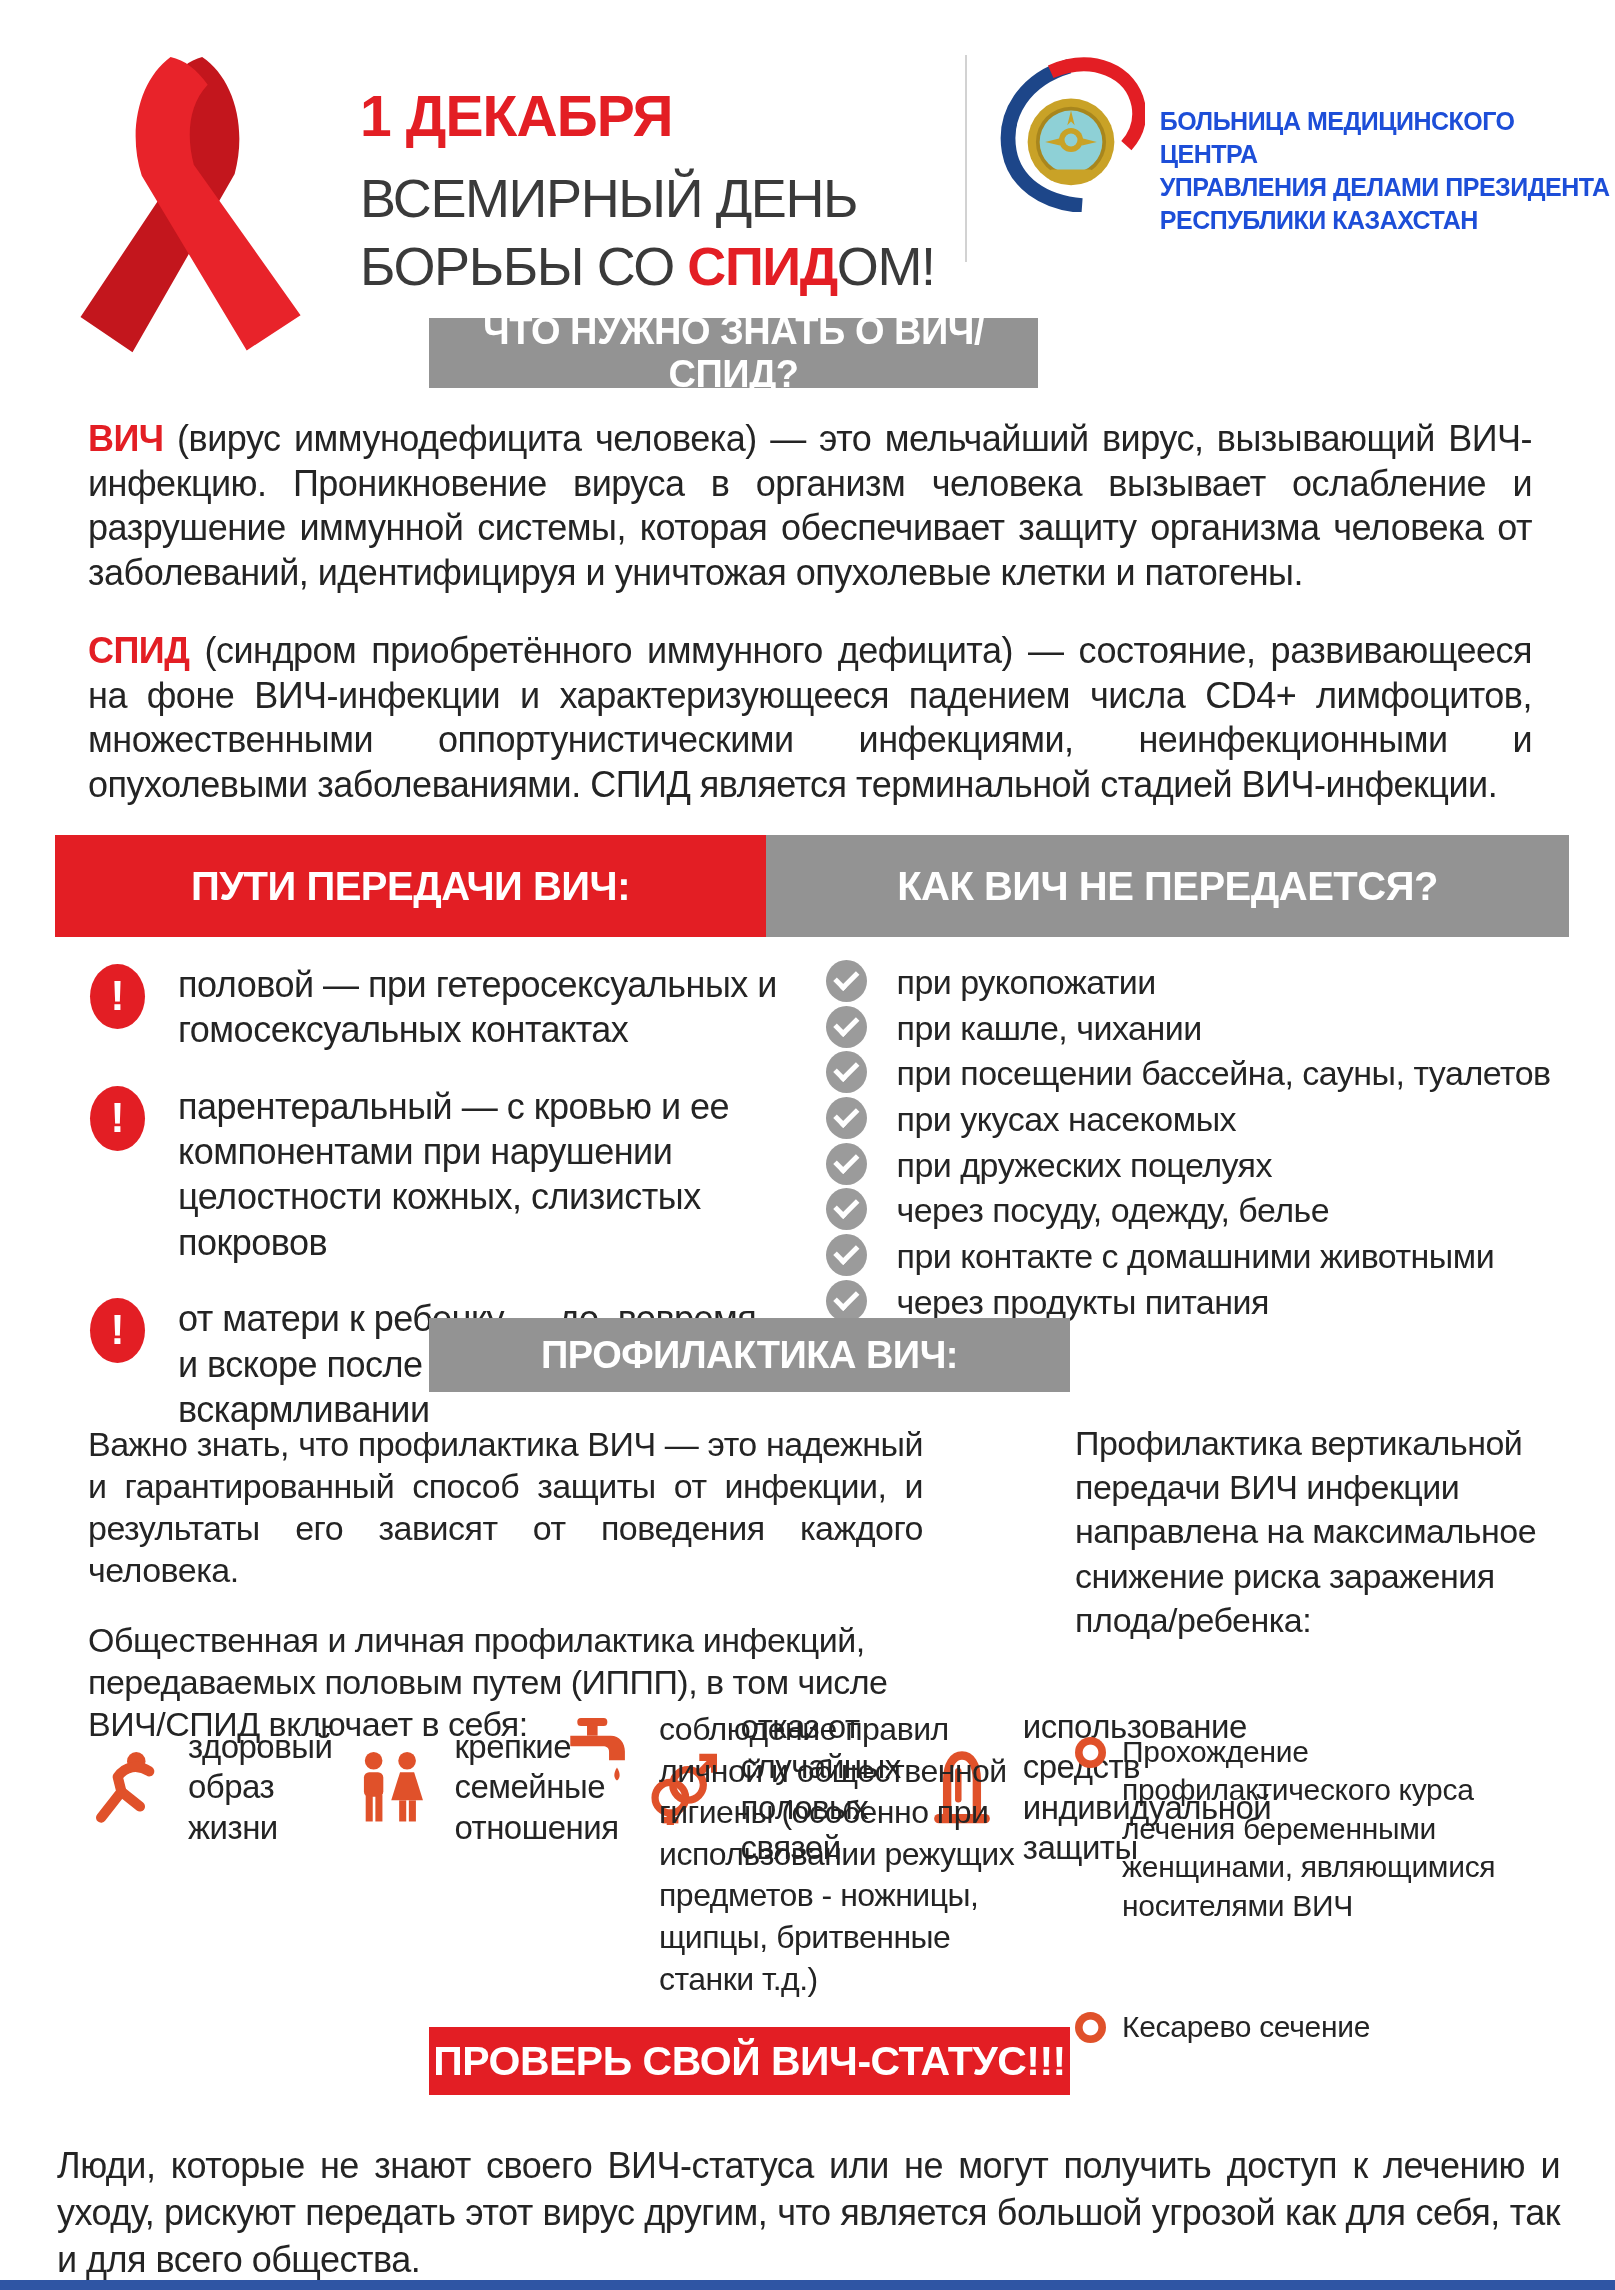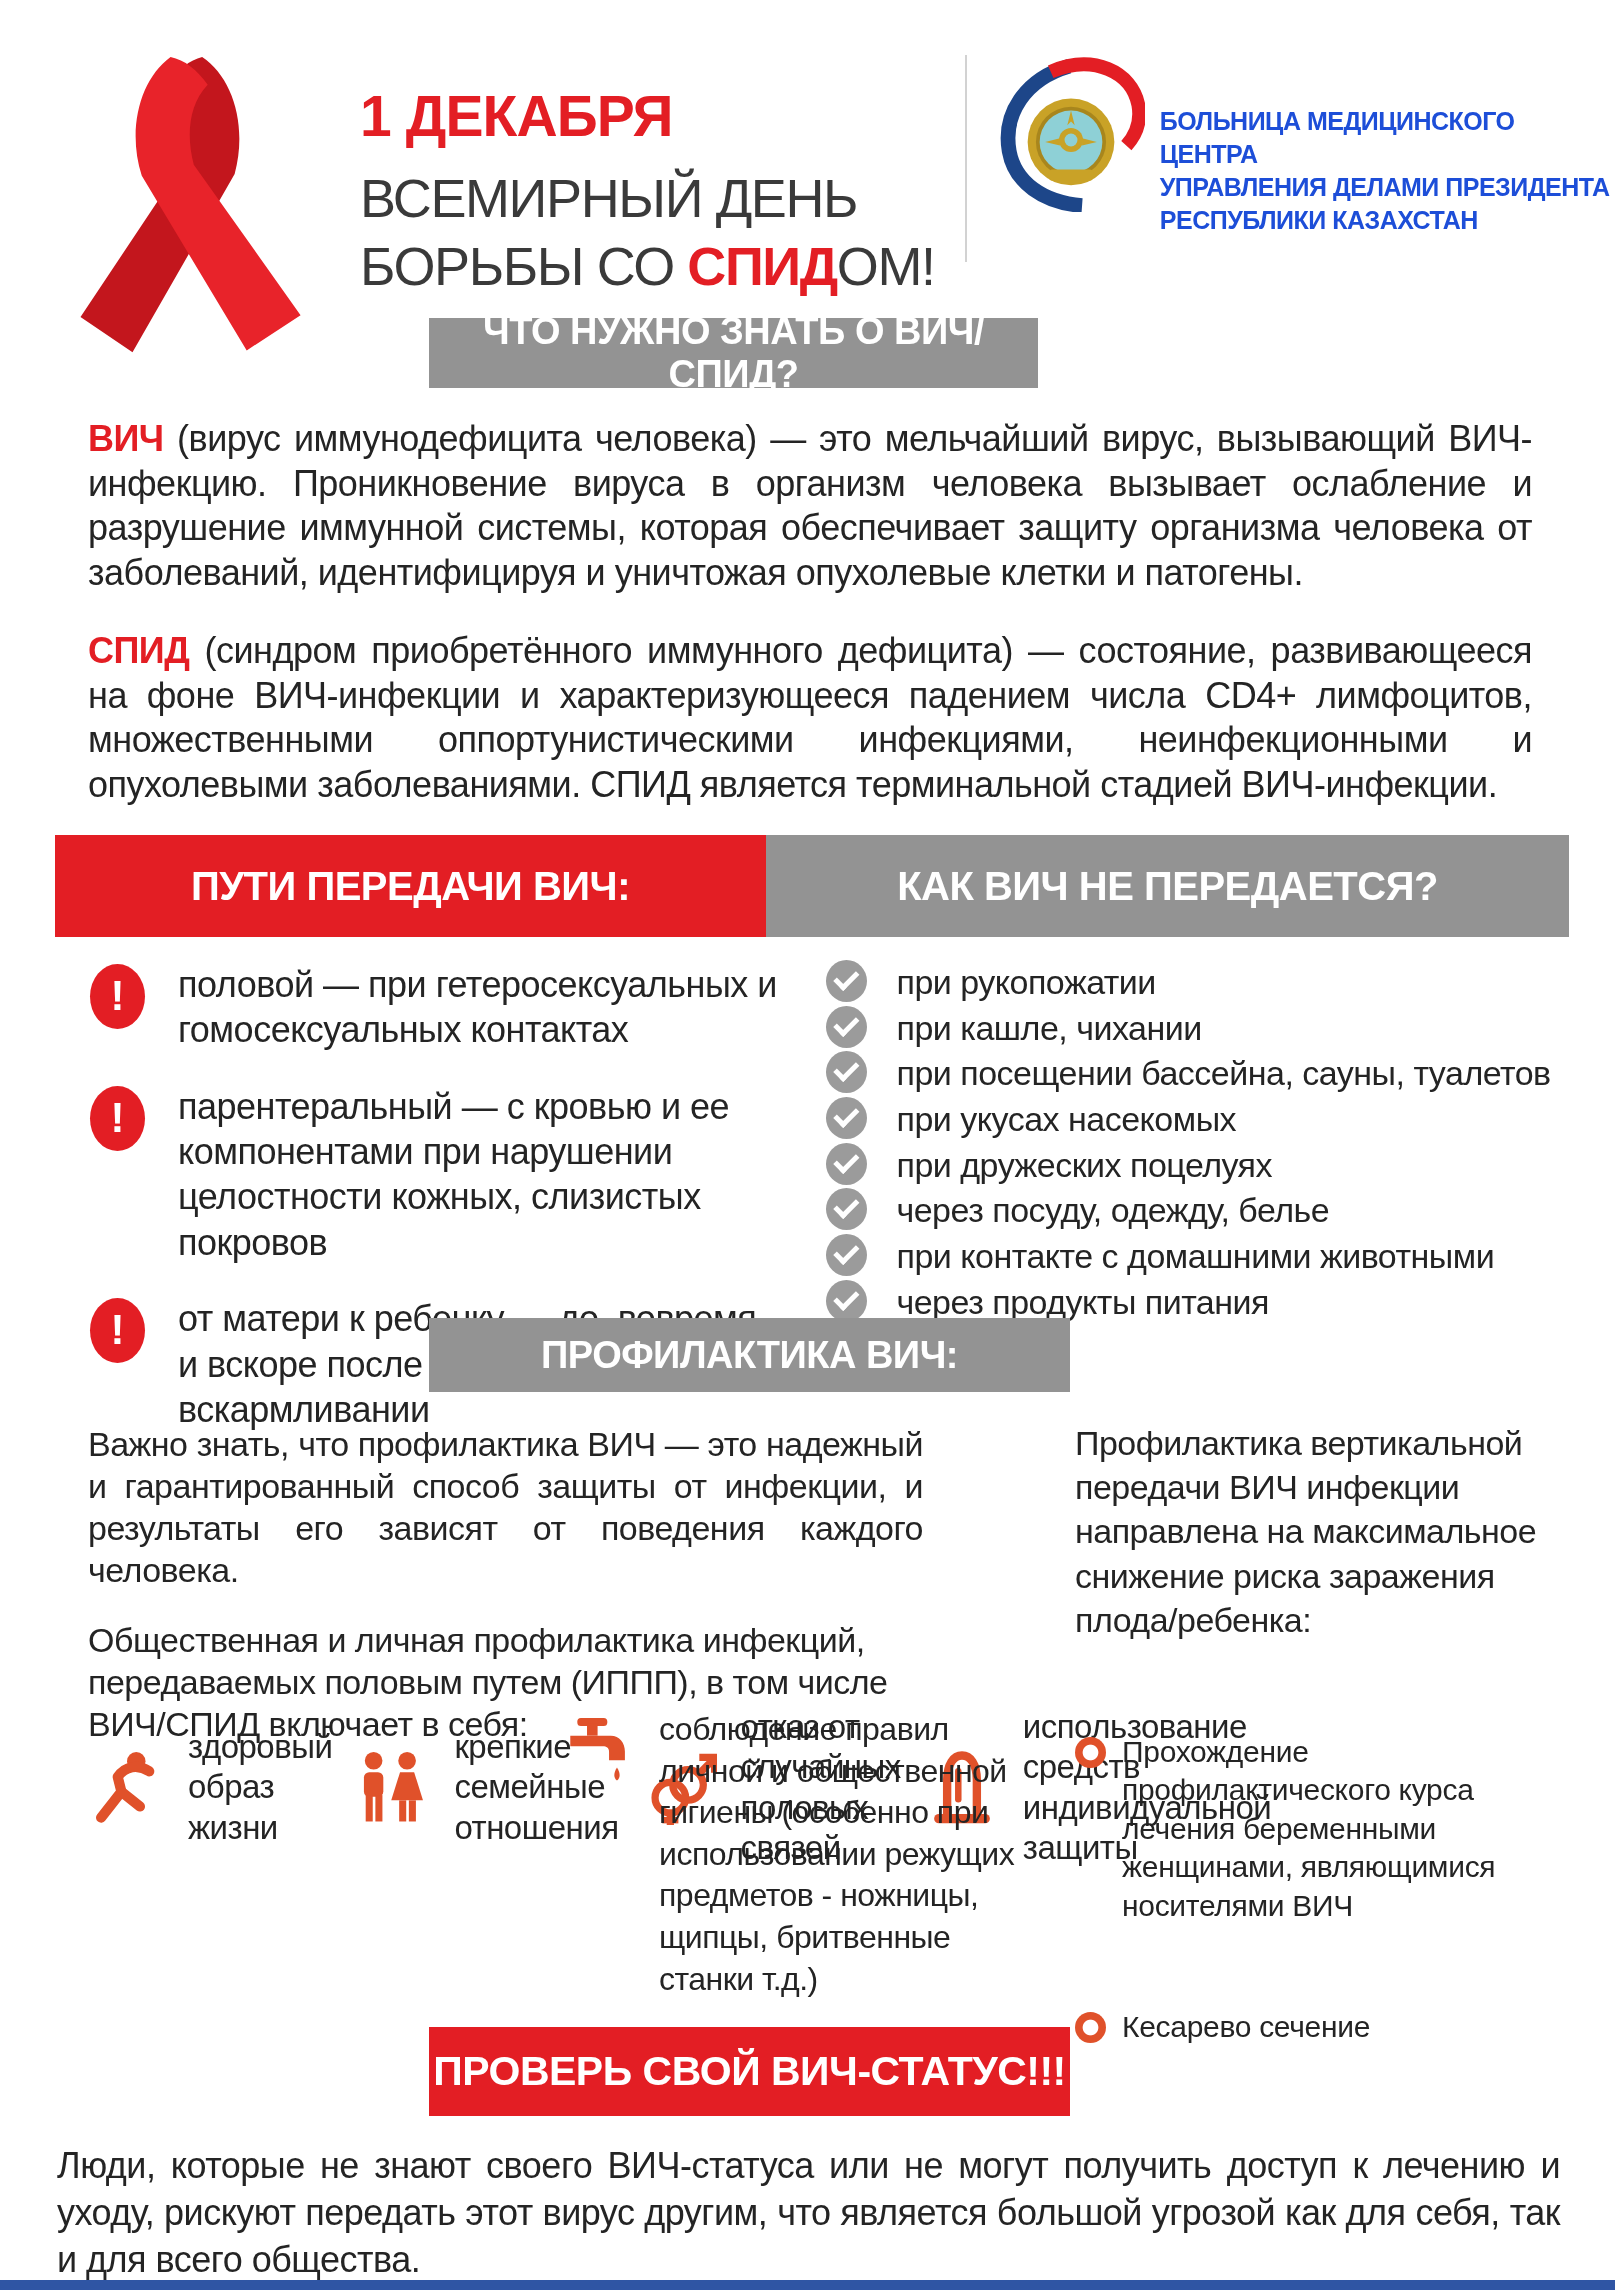--- a/index.html
+++ b/index.html
@@ -17,21 +17,21 @@
   .logo-mark{width:148px;height:155px;flex:0 0 148px;}
   .logo-text{margin-top:48px;font-size:25px;font-weight:700;color:#1d4ed8;line-height:1.32;letter-spacing:-0.5px;}
 
   
   .band{position:absolute;background:#939393;color:#fff;font-weight:700;
         display:flex;align-items:center;justify-content:center;text-align:center;letter-spacing:-0.5px;}
   #band-know{left:429px;top:318px;width:609px;height:70px;font-size:38px;}
   #band-transmission{left:55px;top:835px;width:711px;height:102px;font-size:40px;background:#e31e24;}
   #band-not-transmitted{left:766px;top:835px;width:803px;height:102px;font-size:40px;}
   #band-prevention{left:429px;top:1318px;width:641px;height:74px;font-size:38px;}
-  #band-check{left:429px;top:2027px;width:641px;height:89px;font-size:41px;background:#e31e24;}
+  #band-check{left:429px;top:2027px;width:641px;height:68px;font-size:41px;background:#e31e24;}
 
   
   .para{position:absolute;text-align:justify;font-size:36px;line-height:1.24;letter-spacing:-0.5px;margin:0;}
   #para-hiv{left:88px;top:417px;width:1444px;}
   #para-aids{left:88px;top:629px;width:1444px;}
   .term{color:#e31e24;font-weight:700;}
   #para-final{left:57px;top:2143px;width:1503px;font-size:36px;line-height:1.3;}
 
   
   .trans-list{position:absolute;left:90px;top:962px;width:688px;display:flex;flex-direction:column;gap:31px;}

